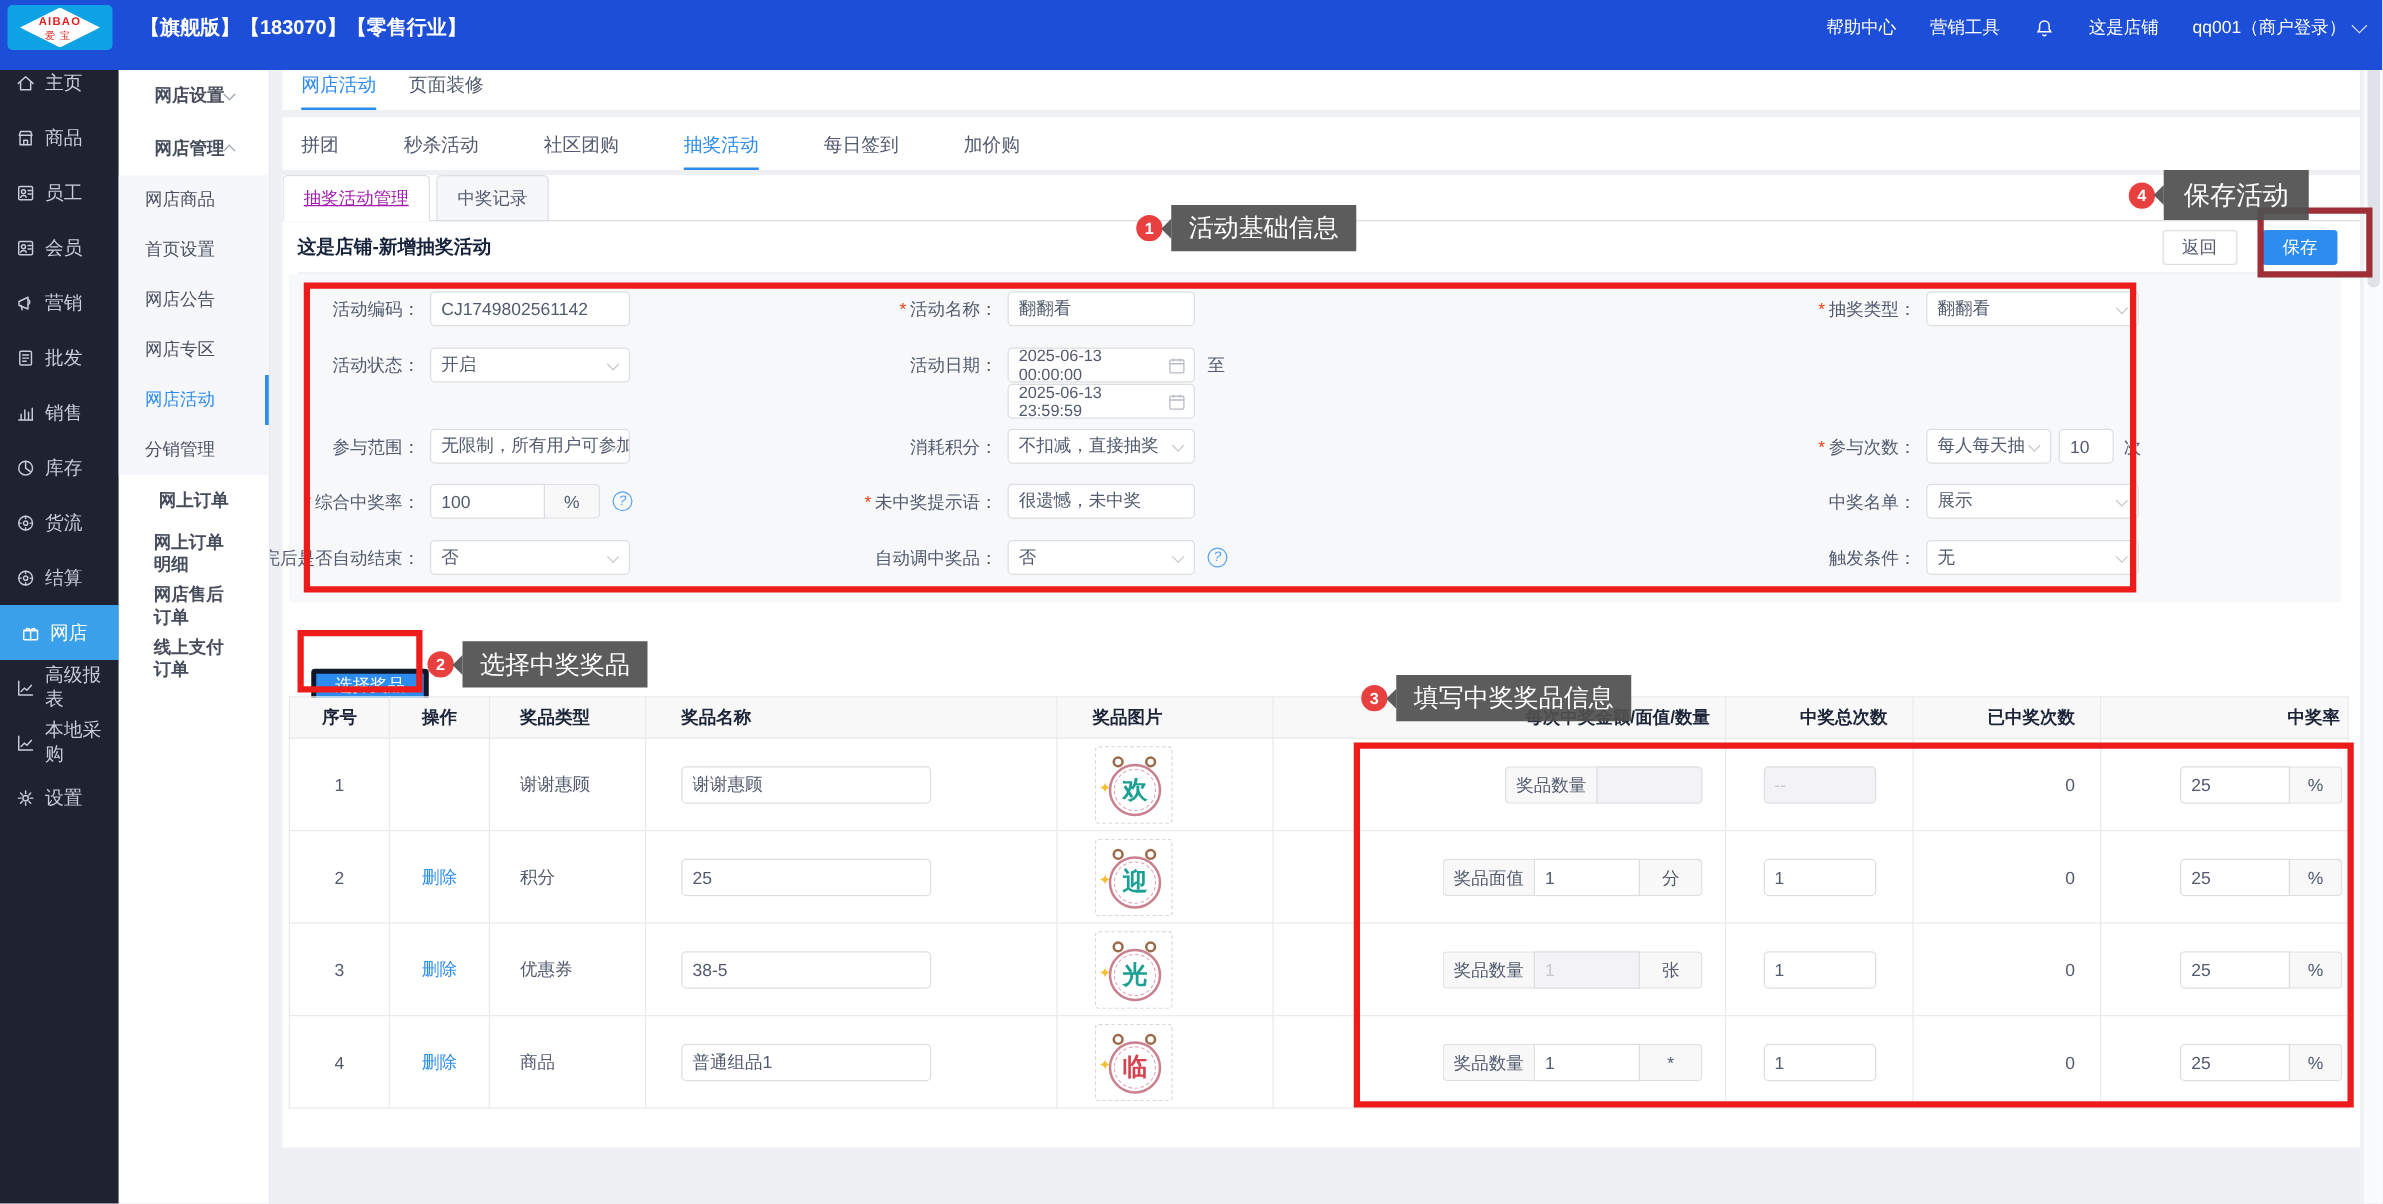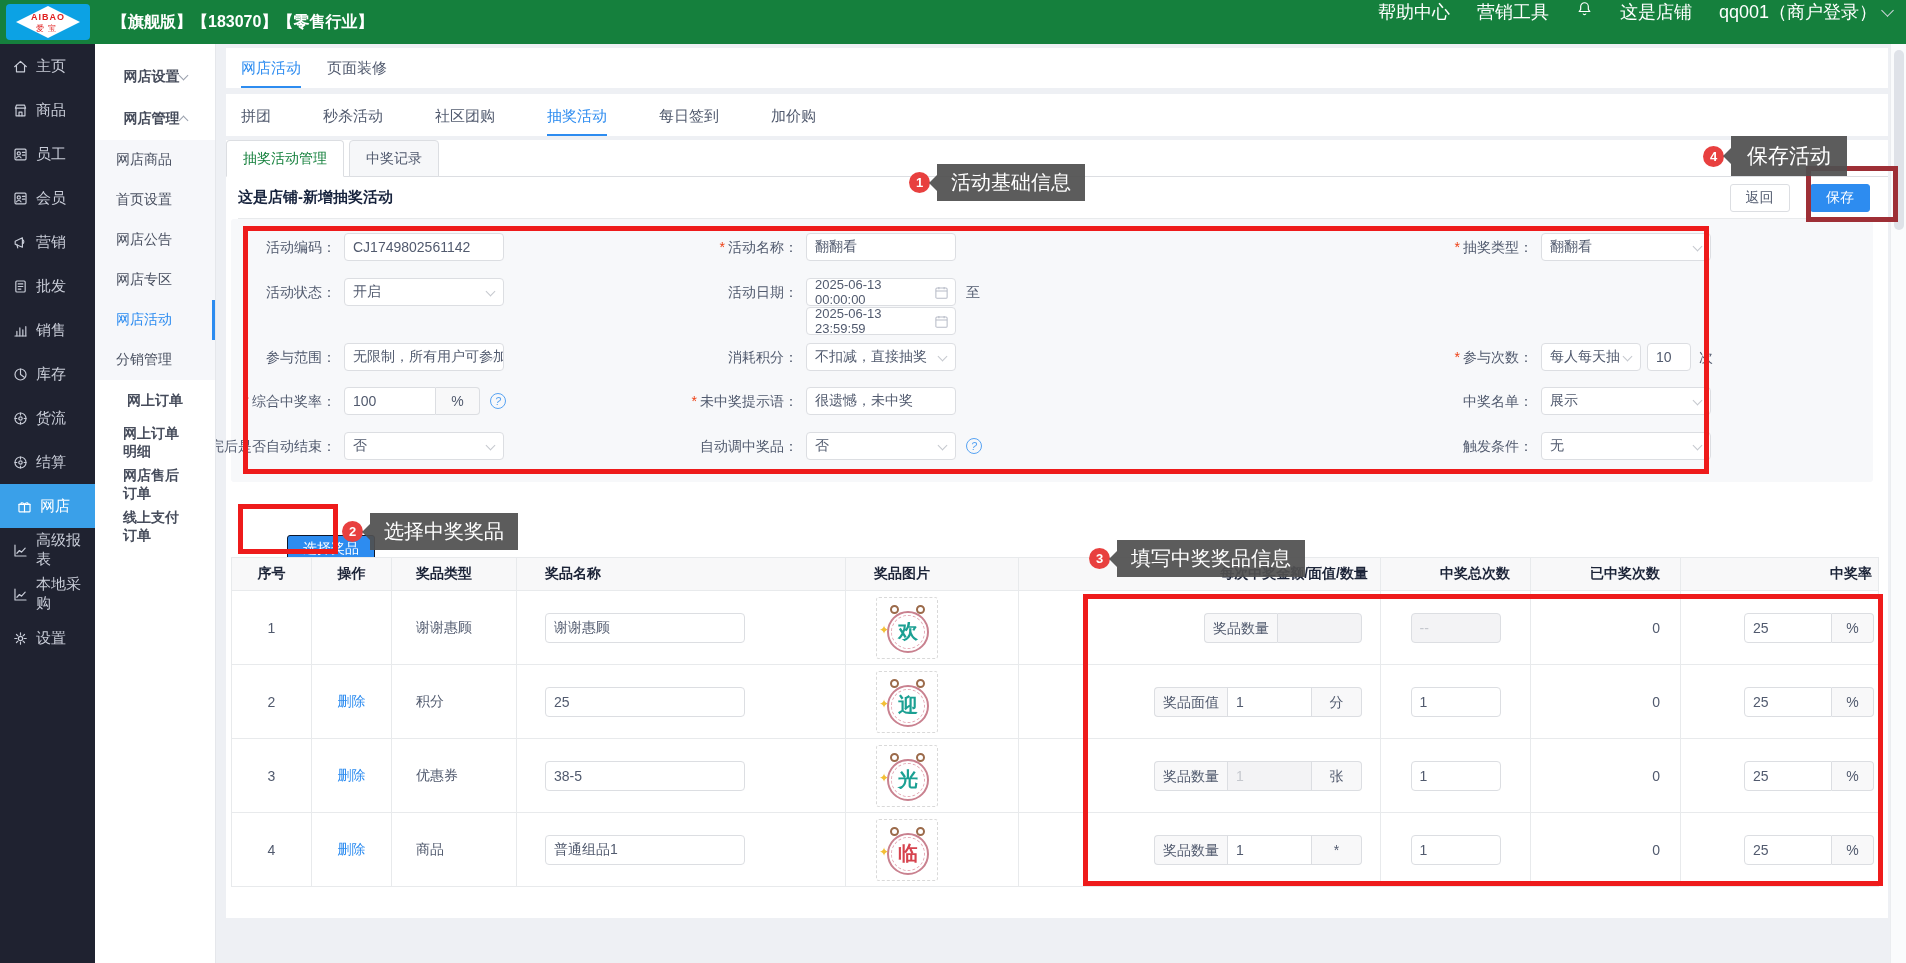--- a/index.html
+++ b/index.html
@@ -1,26 +1,26 @@
 <!DOCTYPE html>
 <html><head>
 <meta charset="utf-8">
 <style>
 *{margin:0;padding:0;box-sizing:border-box;font-family:"Liberation Sans","DejaVu Sans",sans-serif;}
 html,body{background:#eef0f4;}
 .screen{position:relative;width:1906px;height:963px;background:#eef0f4;overflow:hidden;}
 
 
-.topbar{position:absolute;left:0;top:0;width:1906px;height:44px;background:#15803d;color:#fff;z-index:20;}
+.topbar{position:absolute;left:0;top:0;width:1906px;height:56px;background:#1d4ed8;color:#fff;z-index:20;}
 .logo{position:absolute;left:6px;top:4px;width:84px;height:36px;background:#0ca2e4;border-radius:4px;overflow:hidden;cursor:pointer;}
 .logo-diamond{position:absolute;left:10px;top:2px;width:64px;height:32px;background:#fff;clip-path:polygon(50% 0,100% 50%,50% 100%,0 50%);}
 .logo-text{position:absolute;top:8px;left:0;width:100%;text-align:center;color:#e01f1f;font-size:9px;font-weight:700;letter-spacing:1px;}
 .logo-sub{position:absolute;top:19px;left:0;width:100%;text-align:center;color:#e01f1f;font-size:8px;letter-spacing:4px;}
 .tb-title{position:absolute;left:112px;top:0;height:44px;display:flex;align-items:center;font-size:16px;font-weight:700;}
-.tb-right{position:absolute;right:14px;top:0;height:44px;display:flex;align-items:flex-start;gap:27px;font-size:18px;}
+.tb-right{position:absolute;right:14px;top:0;height:44px;display:flex;align-items:center;gap:27px;font-size:14px;}
 .tb-item{cursor:pointer;display:flex;align-items:center;gap:6px;}
 .tb-bell svg{width:17px;height:17px;stroke:#fff;fill:none;stroke-width:1.1;}
 .tb-chev{width:9px;height:9px;border-right:1.5px solid #d6d9e2;border-bottom:1.5px solid #d6d9e2;transform:rotate(45deg);margin-top:-4px;}
 
 
 .sidebar{position:absolute;left:0;top:44px;width:95px;height:919px;background:#1f2230;z-index:10;}
 .side-item{height:44px;display:flex;align-items:center;padding-left:12px;gap:7px;color:#c9cdd8;font-size:15px;cursor:pointer;}
 .side-item svg{width:17px;height:17px;stroke:currentColor;fill:none;stroke-width:1.1;stroke-linecap:round;stroke-linejoin:round;flex:none;}
 .side-item.active{background:#3aa0e9;color:#fff;padding-left:16px;}
 
@@ -37,27 +37,27 @@
 
 
 .card{position:absolute;left:226px;width:1662px;background:#fff;}
 .card1{top:48px;height:40px;display:flex;align-items:flex-end;padding-left:15px;gap:26px;}
 .t1{font-size:15px;color:#515a6e;padding-bottom:8px;border-bottom:2px solid transparent;cursor:pointer;}
 .t1.active{color:#2d8cf0;border-bottom-color:#2d8cf0;}
 .card2{top:94px;height:42px;display:flex;align-items:flex-end;padding-left:15px;gap:52px;}
 .content-card{position:absolute;left:226px;top:140px;width:1662px;height:778px;background:#fff;}
 .cardtabs{position:absolute;left:0;top:0;width:100%;height:37px;border-bottom:1px solid #dcdee2;display:flex;}
 .ctab{height:37px;line-height:35px;padding:0 16px;font-size:14px;border:1px solid #dcdee2;border-radius:4px 4px 0 0;background:#f6f7f9;color:#515a6e;cursor:pointer;margin-right:5px;}
-.ctab.active{background:#fff;border-bottom-color:#fff;color:#15803d;}
+.ctab.active{background:#fff;border-bottom-color:#fff;color:#a21caf;text-decoration:underline;}
 .titlebar{position:absolute;left:12px;right:18px;top:37px;height:42px;border-bottom:1px solid #e8eaec;display:flex;align-items:center;justify-content:space-between;}
 .pg-title{font-size:15px;font-weight:700;color:#17233d;}
 .btn{height:28px;padding:0 15px;border-radius:3px;font-size:14px;display:inline-flex;align-items:center;cursor:pointer;}
 .btn-back{background:#fff;border:1px solid #dcdee2;color:#515a6e;margin-right:16px;}
 .btn-save{background:#2d8cf0;border:1px solid #2d8cf0;color:#fff;}
-.btn-select{position:absolute;left:23px;top:395px;background:#2d8cf0;border:1px solid #0f172a;color:#fff;margin-left:38px;}
+.btn-select{position:absolute;left:23px;top:395px;background:#2d8cf0;border:4px solid #0f172a;color:#fff;}
 
 
 .form-panel{position:absolute;left:5px;top:79px;width:1642px;height:263px;background:#f7f8fa;border-radius:3px;}
 .fcell{position:absolute;display:flex;align-items:flex-start;}
 .flabel{position:absolute;right:calc(100% + 8px);top:0;white-space:nowrap;line-height:28px;font-size:14px;color:#515a6e;}
 .req{color:#ed4014;font-style:normal;margin-right:3px;font-size:14px;}
 .inp{height:28px;border:1px solid #dcdee2;border-radius:4px;background:#fff;font-size:14px;color:#515a6e;padding:0 8px;outline:none;}
 .sel{position:relative;height:28px;border:1px solid #dcdee2;border-radius:4px;background:#fff;font-size:14px;color:#515a6e;padding:0 20px 0 8px;display:flex;align-items:center;white-space:nowrap;overflow:hidden;cursor:pointer;}
 .sarrow{position:absolute;right:9px;top:9px;width:7px;height:7px;border-right:1.4px solid #c5c8ce;border-bottom:1.4px solid #c5c8ce;transform:rotate(45deg);}
 .w160{width:160px;}.w150{width:150px;}.w170{width:170px;}

